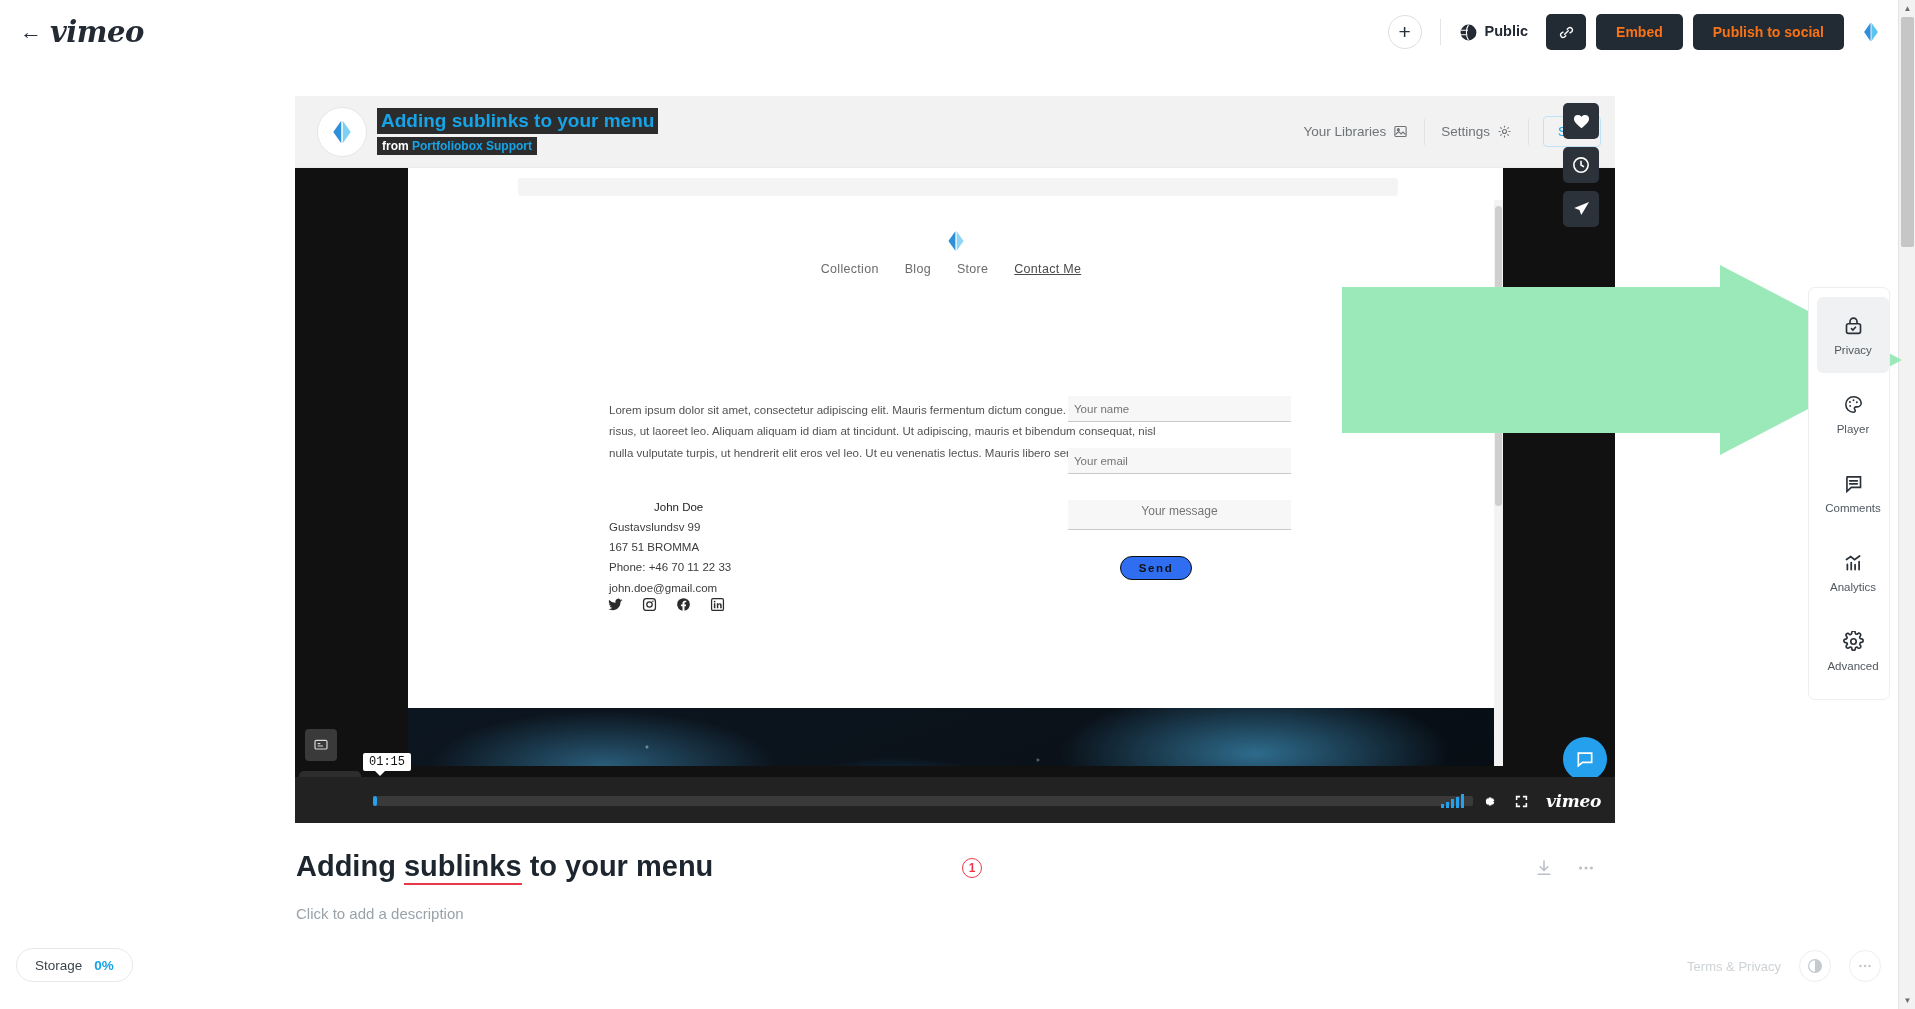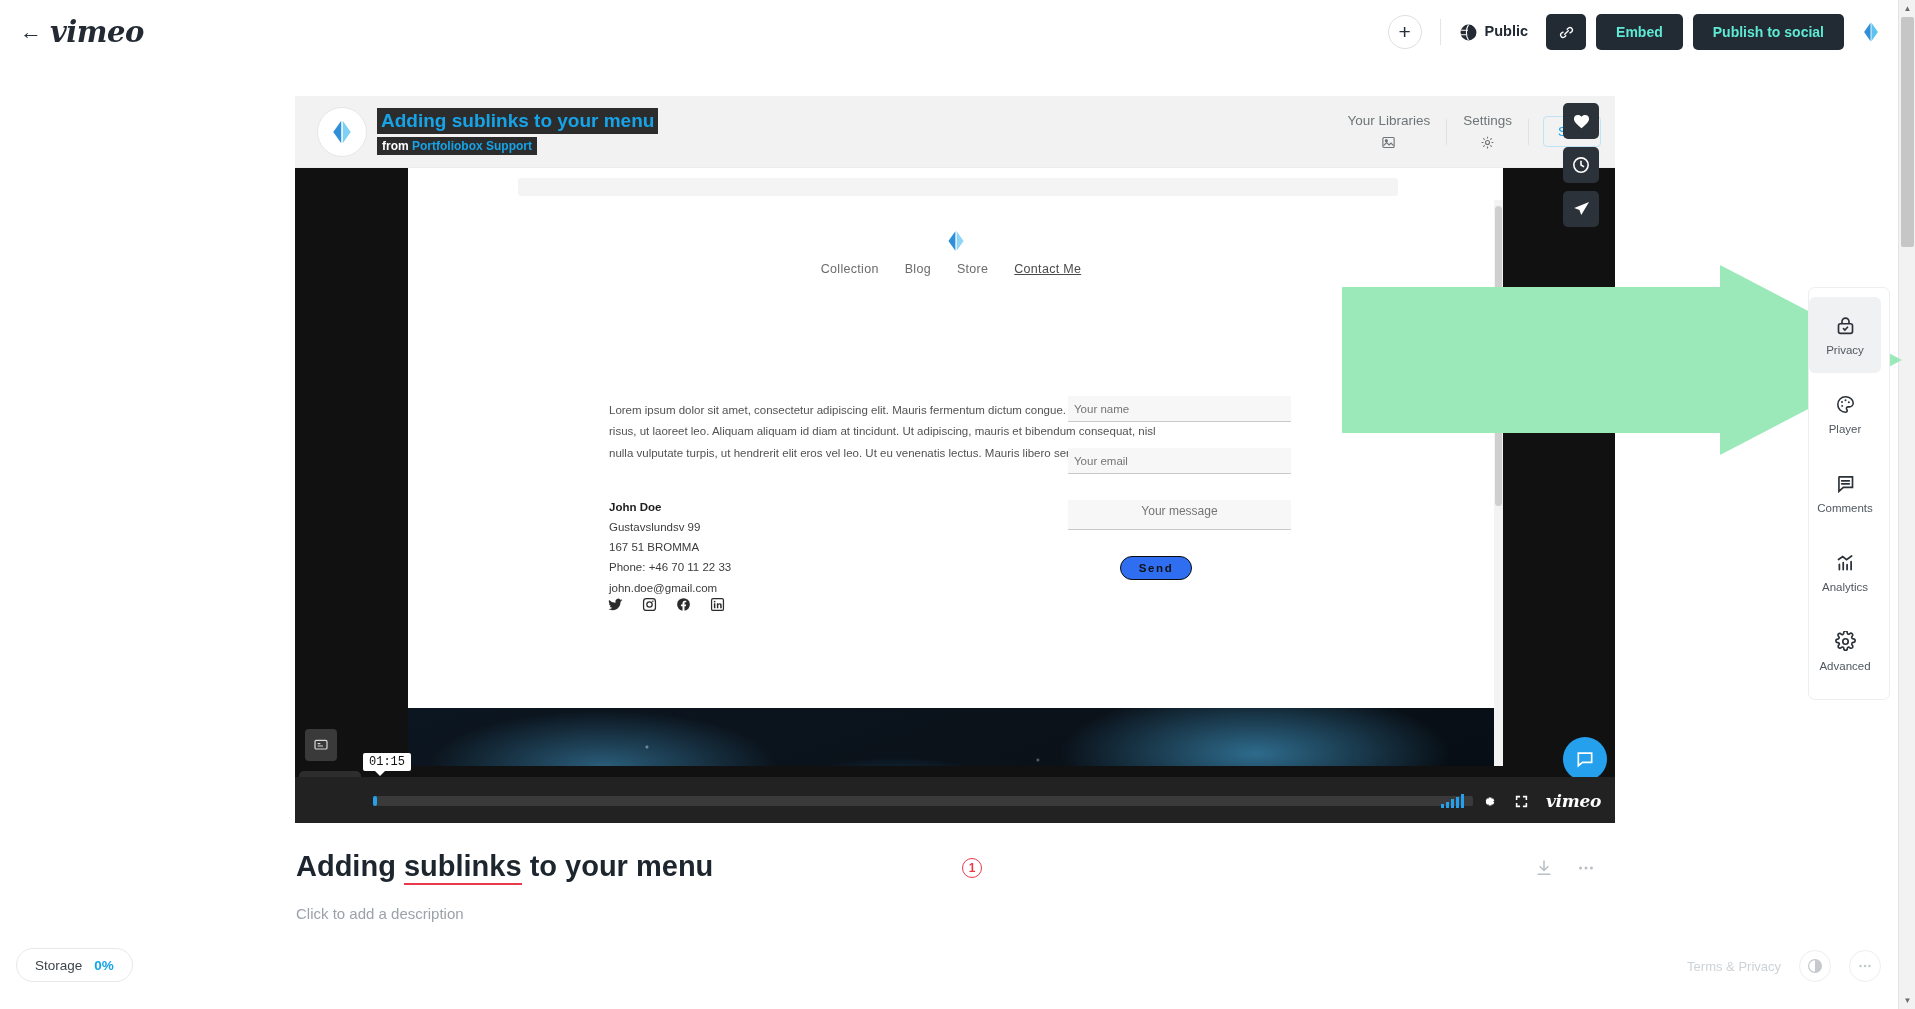--- a/index.html
+++ b/index.html
@@ -34,21 +34,21 @@
     display: flex; align-items: center; justify-content: center;
     font-size: 21px; color: #27303a; cursor: pointer; background: #fff;
   }
   .hdr-divider { width: 1px; height: 26px; background: #e2e5e9; margin: 0 18px; }
   .public-chip {
     display: flex; align-items: flex-start; gap: 7px;
     font-size: 14.5px; font-weight: bold; color: #232a33; cursor: pointer;
   }
   .globe-ic { width: 19px; height: 19px; display: block; }
   .dark-btn {
-    background: #222a33; color: #5eead4; border: none; border-radius: 5px;
+    background: #222a33; color: #f97316; border: none; border-radius: 5px;
     height: 36px; display: flex; align-items: center; justify-content: center;
     font-size: 14px; font-weight: bold; cursor: pointer;
     font-family: "Liberation Sans", sans-serif;
   }
   .btn-link { width: 40px; margin-left: 18px; }
   .btn-embed { padding: 0 20px; margin-left: 10px; }
   .btn-publish { padding: 0 20px; margin-left: 10px; }
   .hdr-avatar { margin-left: 16px; width: 22px; height: 22px; cursor: pointer; }
 
   
@@ -91,21 +91,21 @@
     background: #2c2c2c; color: #ffffff; font-size: 12px; font-weight: bold;
     display: inline-block; padding: 2px 5px; margin-top: 3px; line-height: 1.2;
   }
   .pt-from b { color: #17a3e8; font-weight: bold; }
   .pt-right {
     margin-left: auto; display: flex; align-items: center;
     padding-right: 14px; height: 100%;
   }
   .pt-item {
     display: flex; align-items: center; gap: 7px; font-size: 13.5px;
-    color: #6e7478; cursor: pointer; padding: 0 16px; flex-direction: column;
+    color: #6e7478; cursor: pointer; padding: 0 16px;
   }
   .pt-sep { width: 1px; height: 26px; background: #e2e2e2; }
   .pt-see {
     border: 1px solid #bfe3f6; border-radius: 4px; color: #17a3e8;
     font-size: 13.5px; padding: 7px 14px; margin-left: 14px; cursor: pointer;
     white-space: nowrap; overflow: hidden; width: 58px;
   }
 
   
   .stage {
@@ -148,21 +148,21 @@
     font-size: 25px; color: #7b9fd4; letter-spacing: 2.2px; font-weight: normal;
   }
   .sp-body {
     position: absolute; top: 200px; left: 201px; width: 563px;
     font-size: 11.5px; color: #525252; line-height: 1.85;
   }
   .sp-contact {
     position: absolute; top: 297px; left: 201px;
     font-size: 11.5px; color: #3c3c3c; line-height: 1.75;
   }
-  .sp-contact .nm { font-weight: bold; color: #1d1d1d; }
+  .sp-contact .nm { font-weight: normal; color: #1d1d1d; margin-left: 45px; }
   .sp-social {
     position: absolute; top: 397px; left: 200px; display: flex; gap: 19px;
   }
   .sp-social svg { cursor: pointer; }
   .sp-form { position: absolute; top: 196px; left: 660px; width: 300px; }
   .sp-field {
     width: 223px; height: 26px; background: #f7f7f7;
     border: none; border-bottom: 1px solid #c9c9c9;
     font-size: 11.5px; color: #8b8b8b; padding: 4px 6px; margin-bottom: 26px;
     font-family: "Liberation Sans", sans-serif; display: block;
@@ -263,22 +263,23 @@
   
   .green-arrow {
     position: absolute; left: 1342px; top: 265px; width: 560px; height: 190px;
     z-index: 25; pointer-events: none;
   }
 
   
   .rail {
     position: absolute; left: 1808px; top: 287px; width: 82px; height: 413px;
     background: #fff; border: 1px solid #eceef0; border-radius: 7px;
-    z-index: 30; display: flex; flex-direction: column; align-items: flex-start;
+    z-index: 30; display: flex; flex-direction: column; align-items: flex-end;
     padding-top: 6px;
+    padding-left: 23px;
   }
   .rail-item {
     width: 72px; height: 76px; border-radius: 6px; margin-top: 3px;
     display: flex; flex-direction: column; align-items: center;
     justify-content: center; gap: 8px; cursor: pointer;
     font-size: 11.5px; color: #50585f;
   }
   .rail-item.active { background: #f0f1f2; }
 
   

